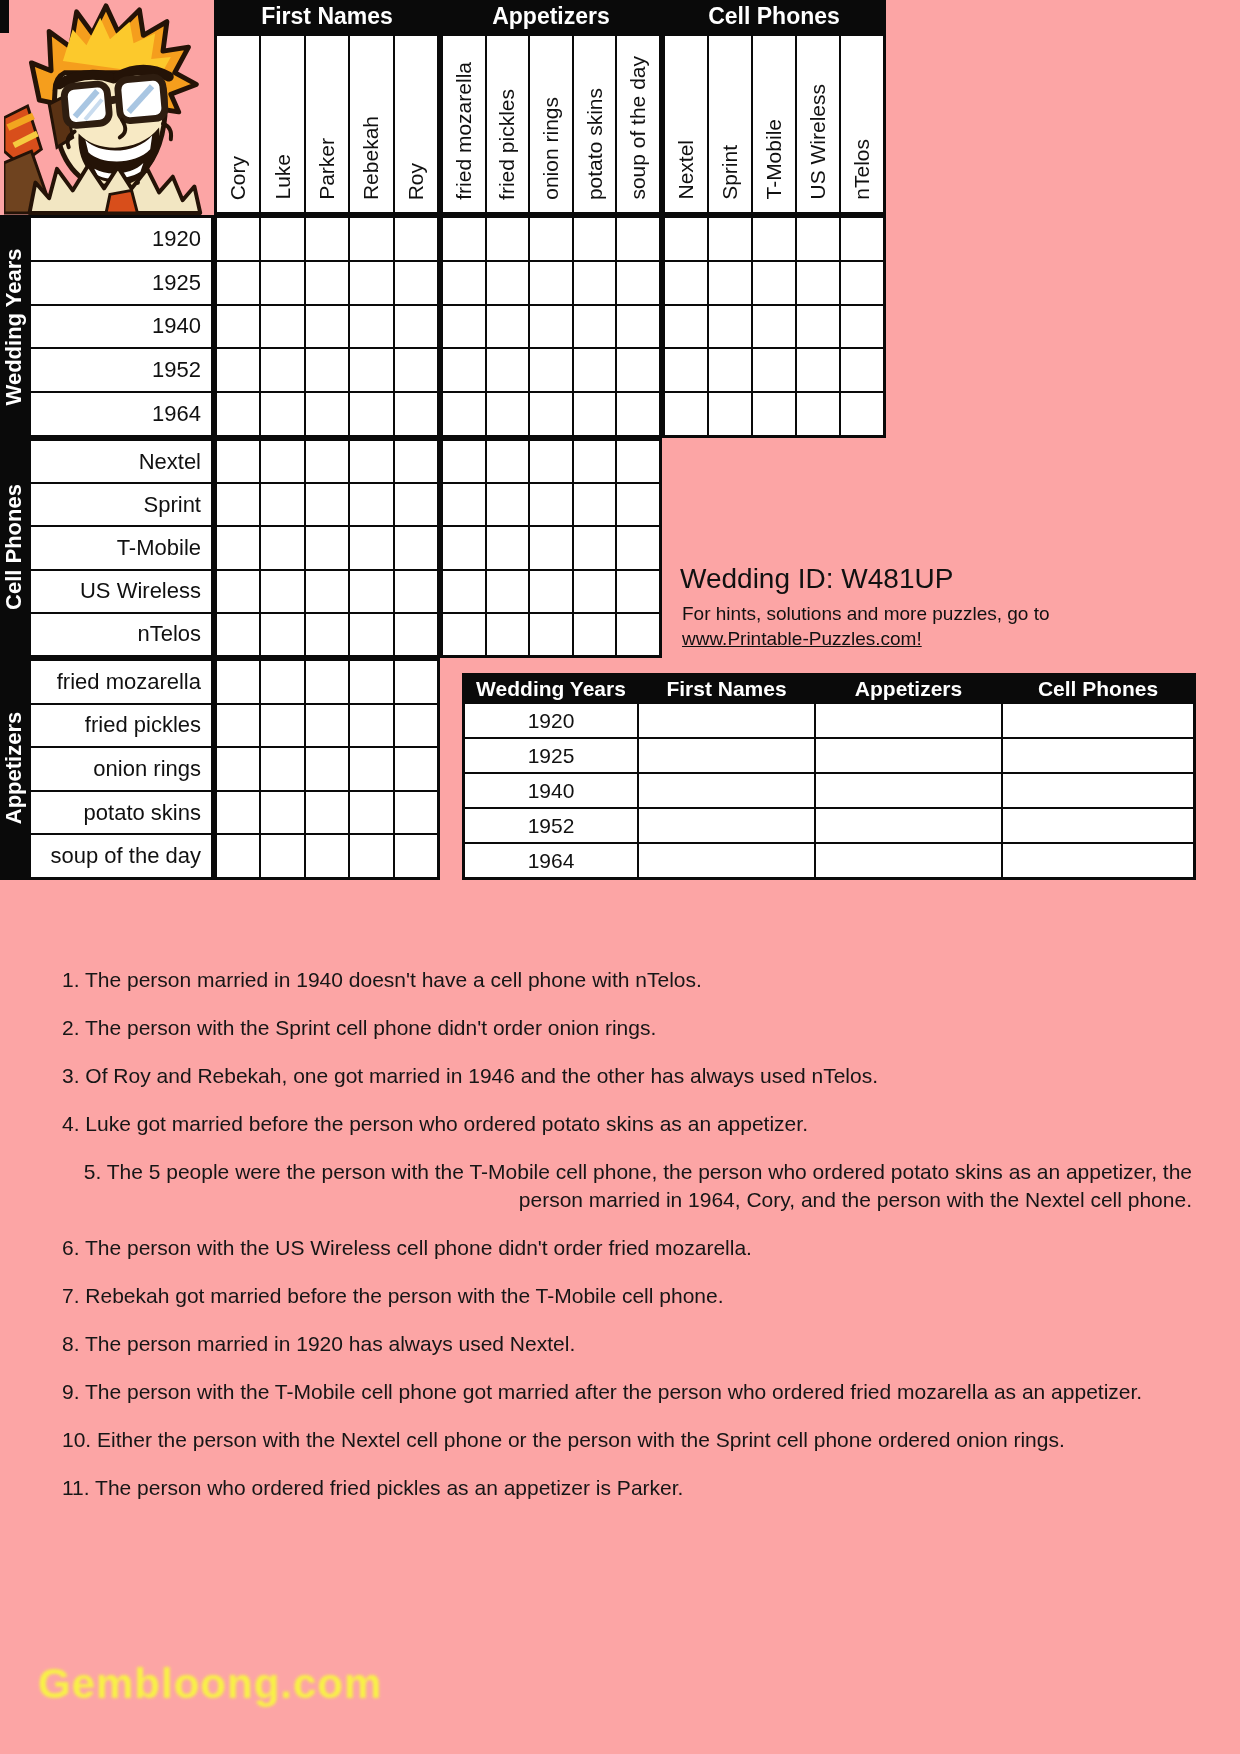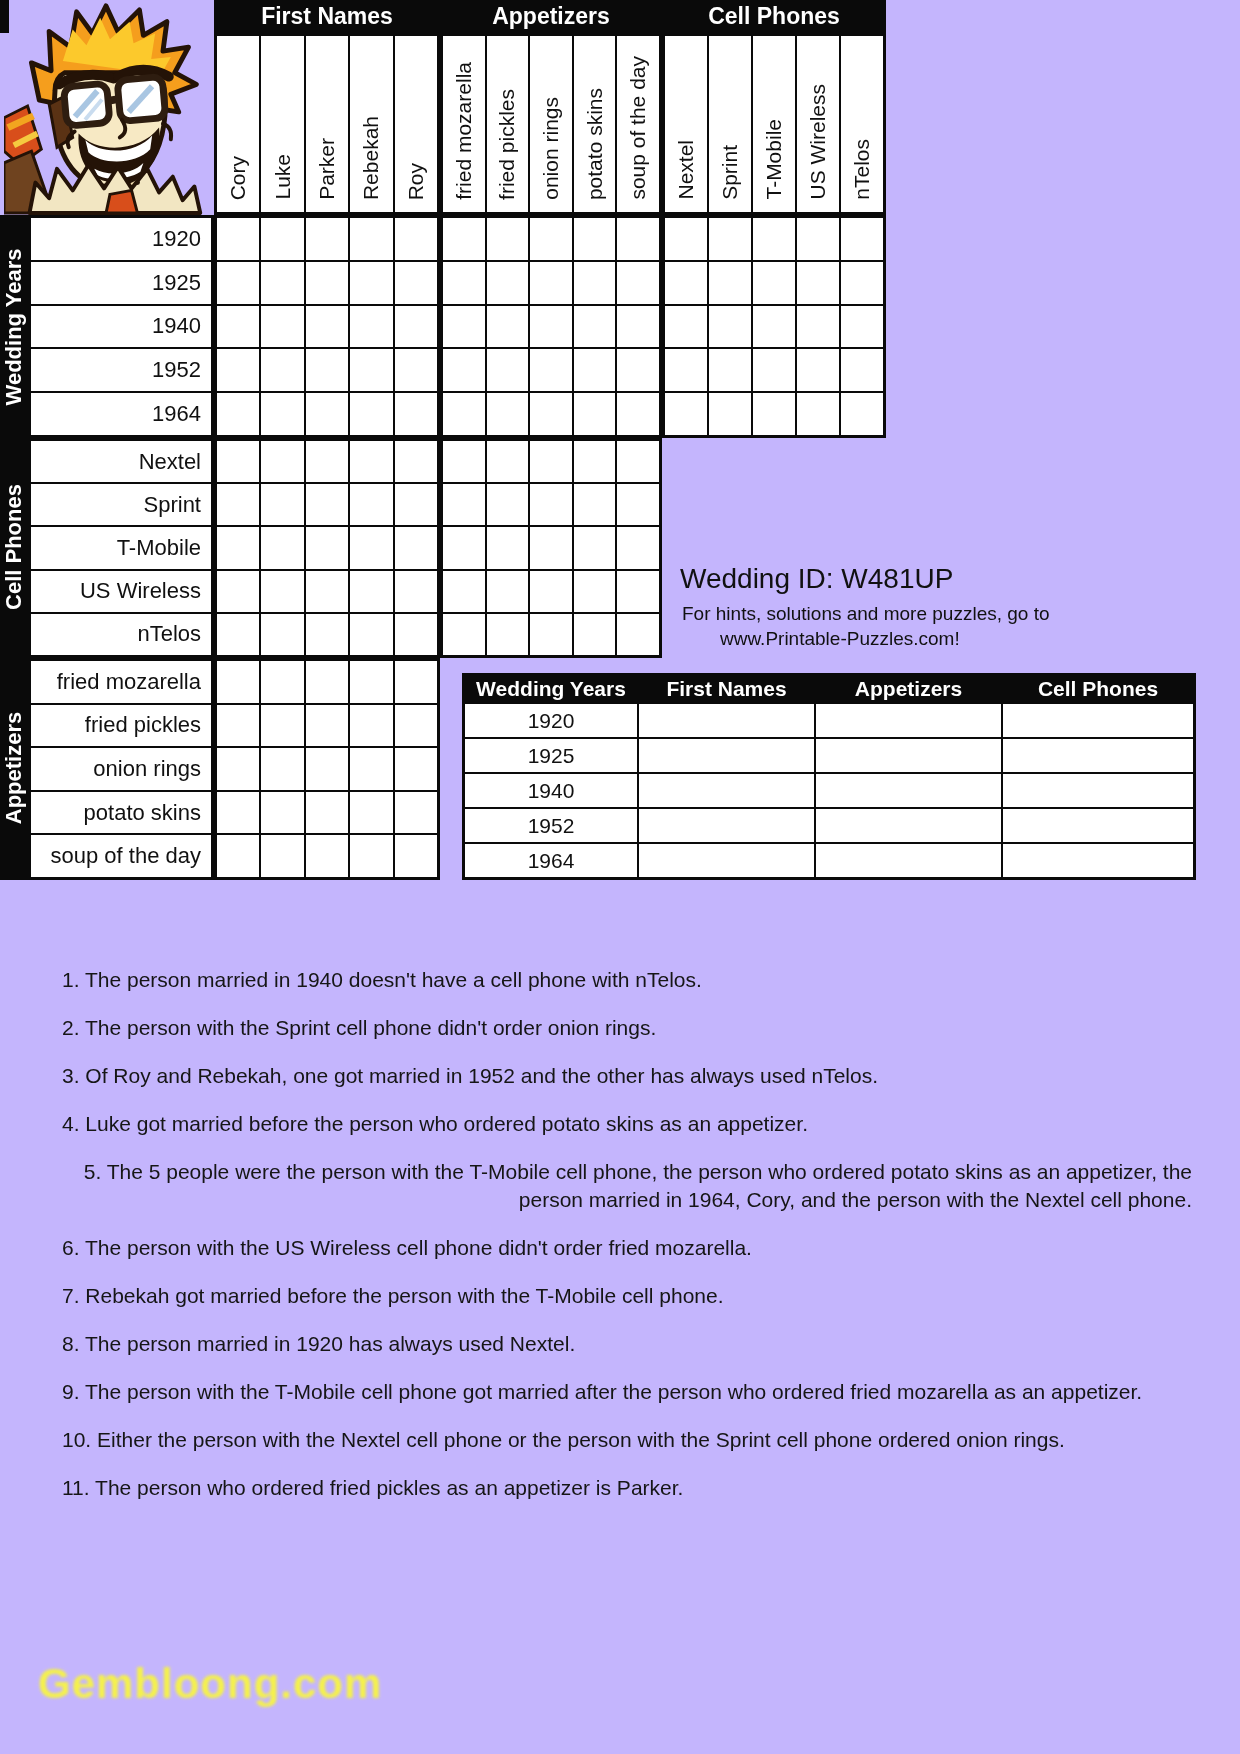--- a/index.html
+++ b/index.html
@@ -1,16 +1,16 @@
 <!DOCTYPE html>
 <html><head>
 <meta charset="utf-8">
 <style>
   html,body{margin:0;padding:0;background:#e8e8e8;}
-  .page{position:relative;width:1240px;height:1754px;background:#c4b5fd;
+  .page{position:relative;width:1240px;height:1754px;background:#fca5a5;
         font-family:"Liberation Sans",sans-serif;color:#111;overflow:hidden;margin:0 auto;}
 
   
   .block{position:absolute;background:#0a0a0a;display:grid;gap:2px;padding:3px;box-sizing:border-box;}
   .block>div{background:#fff;}
 
   
   #topbar{position:absolute;left:214px;top:0;width:672px;height:33px;background:#0a0a0a;}
   .tblabel{position:absolute;top:0;line-height:33px;color:#fff;font-weight:bold;font-size:23px;
            transform:translateX(-50%);white-space:nowrap;}
@@ -47,21 +47,21 @@
   .cells{grid-template-rows:repeat(5,1fr);grid-template-columns:repeat(5,1fr);}
 
   
   #mascot{position:absolute;left:4px;top:0;width:210px;height:215px;}
 
   
   #title   {position:absolute;left:680px;top:460px;font-size:49px;color:#141414;}
   #subtitle{position:absolute;left:682px;top:521px;font-size:25px;}
   #pid     {position:absolute;left:680px;top:563px;font-size:28px;}
   #hint1   {position:absolute;left:682px;top:603px;font-size:19px;}
-  #hint2   {position:absolute;left:720px;top:628px;font-size:19px;}
+  #hint2   {position:absolute;left:682px;top:628px;font-size:19px;text-decoration:underline;}
 
   
   #atable{position:absolute;left:462px;top:673px;background:#0a0a0a;display:grid;
           grid-template-columns:172px 175px 185px 190px;grid-template-rows:26px repeat(5,33px);
           gap:2px;border:3px solid #0a0a0a;}
   .at-h{background:#0a0a0a;color:#fff;font-weight:bold;font-size:21px;display:flex;
         align-items:center;justify-content:center;}
   .at-c{background:#fff;font-size:21px;display:flex;align-items:center;justify-content:center;}
 
   
@@ -383,21 +383,21 @@
       <div class="at-c"></div>
       <div class="at-c">1964</div>
       <div class="at-c"></div>
       <div class="at-c"></div>
       <div class="at-c"></div>
     </div>
 
   <div id="clues-layer">
       <div class="clue" style="top: 966px;">1. The person married in 1940 doesn't have a cell phone with nTelos.</div>
       <div class="clue" style="top: 1014px;">2. The person with the Sprint cell phone didn't order onion rings.</div>
-      <div class="clue" style="top: 1062px;">3. Of Roy and Rebekah, one got married in 1952 and the other has always used nTelos.</div>
+      <div class="clue" style="top: 1062px;">3. Of Roy and Rebekah, one got married in 1946 and the other has always used nTelos.</div>
       <div class="clue" style="top: 1110px;">4. Luke got married before the person who ordered potato skins as an appetizer.</div>
       <div class="clue" style="top: 1158px; text-align: right;">5. The 5 people were  the person with the T-Mobile cell phone, the person who ordered potato skins as an appetizer, the person married in 1964, Cory,  and the person with the Nextel cell phone.</div>
       <div class="clue" style="top: 1234px;">6. The person with the US Wireless cell phone didn't order fried mozarella.</div>
       <div class="clue" style="top: 1282px;">7. Rebekah got married before the person with the T-Mobile cell phone.</div>
       <div class="clue" style="top: 1330px;">8. The person married in 1920 has always used Nextel.</div>
       <div class="clue" style="top: 1378px;">9. The person with the T-Mobile cell phone got married after the person who ordered fried mozarella as an appetizer.</div>
       <div class="clue" style="top: 1426px;">10. Either the person with the Nextel cell phone or the person with the Sprint cell phone ordered onion rings.</div>
       <div class="clue" style="top: 1474px;">11. The person who ordered fried pickles as an appetizer is Parker.</div>
     </div>
 

